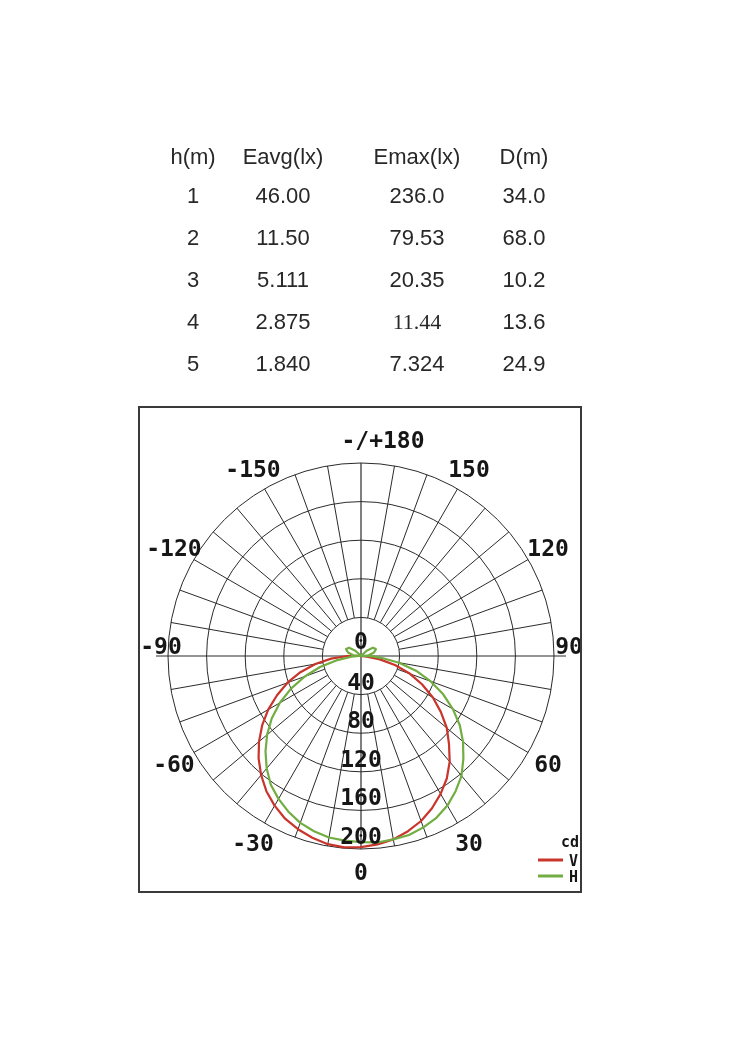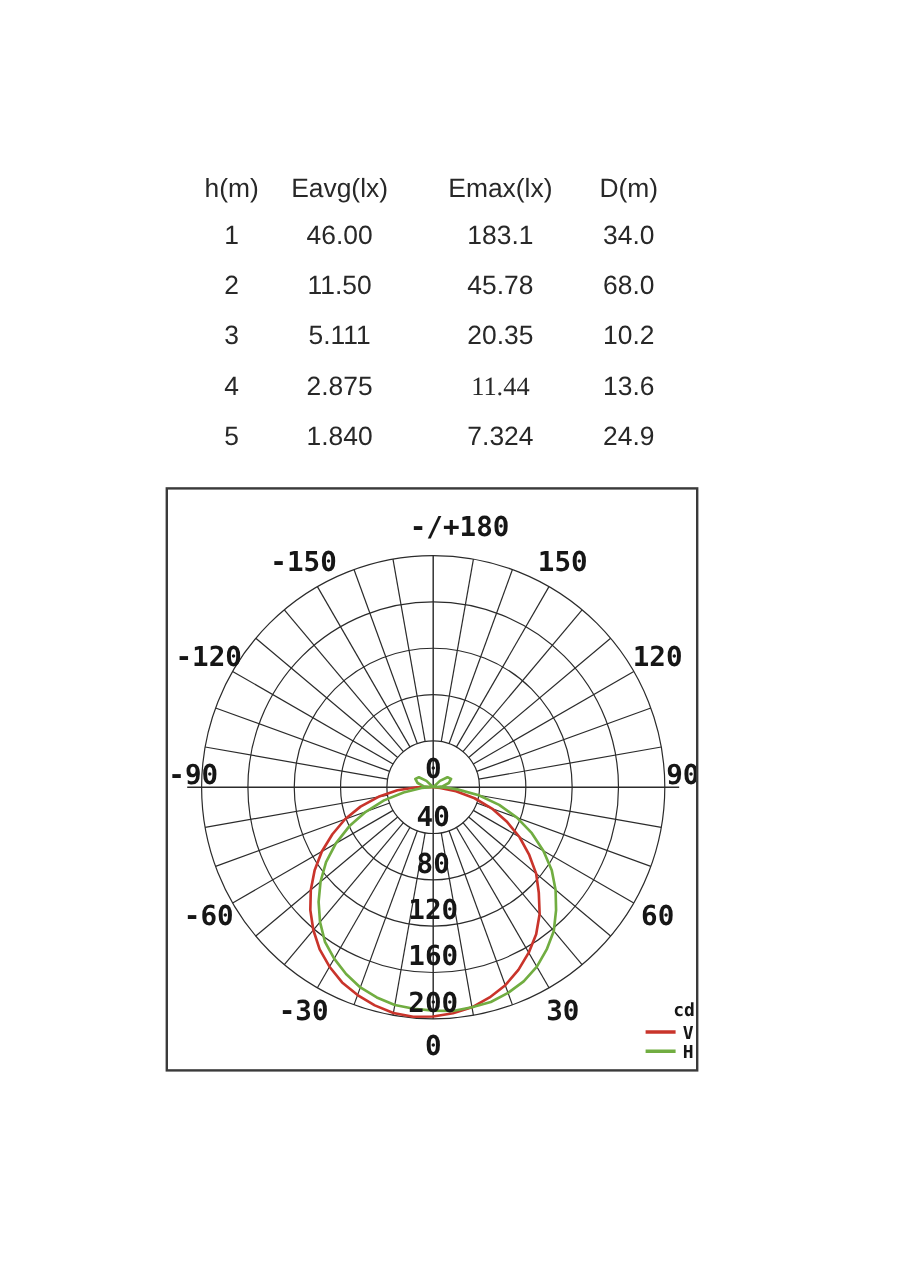--- a/index.html
+++ b/index.html
@@ -32,25 +32,25 @@
 <body>
 
 <div class="page">
   <div id="lux-table">
       <div class="cell" style="left: 193px; top: 157px;">h(m)</div>
       <div class="cell" style="left: 283px; top: 157px;">Eavg(lx)</div>
       <div class="cell" style="left: 417px; top: 157px;">Emax(lx)</div>
       <div class="cell" style="left: 524px; top: 157px;">D(m)</div>
       <div class="cell" style="left: 193px; top: 196px;">1</div>
       <div class="cell" style="left: 283px; top: 196px;">46.00</div>
-      <div class="cell" style="left: 417px; top: 196px;">183.1</div>
+      <div class="cell" style="left: 417px; top: 196px;">236.0</div>
       <div class="cell" style="left: 524px; top: 196px;">34.0</div>
       <div class="cell" style="left: 193px; top: 238px;">2</div>
       <div class="cell" style="left: 283px; top: 238px;">11.50</div>
-      <div class="cell" style="left: 417px; top: 238px;">45.78</div>
+      <div class="cell" style="left: 417px; top: 238px;">79.53</div>
       <div class="cell" style="left: 524px; top: 238px;">68.0</div>
       <div class="cell" style="left: 193px; top: 280px;">3</div>
       <div class="cell" style="left: 283px; top: 280px;">5.111</div>
       <div class="cell" style="left: 417px; top: 280px;">20.35</div>
       <div class="cell" style="left: 524px; top: 280px;">10.2</div>
       <div class="cell" style="left: 193px; top: 322px;">4</div>
       <div class="cell" style="left: 283px; top: 322px;">2.875</div>
       <div class="cell" style="left: 417px; top: 322px; font-family: Liberation Serif, serif;">11.44</div>
       <div class="cell" style="left: 524px; top: 322px;">13.6</div>
       <div class="cell" style="left: 193px; top: 364px;">5</div>

